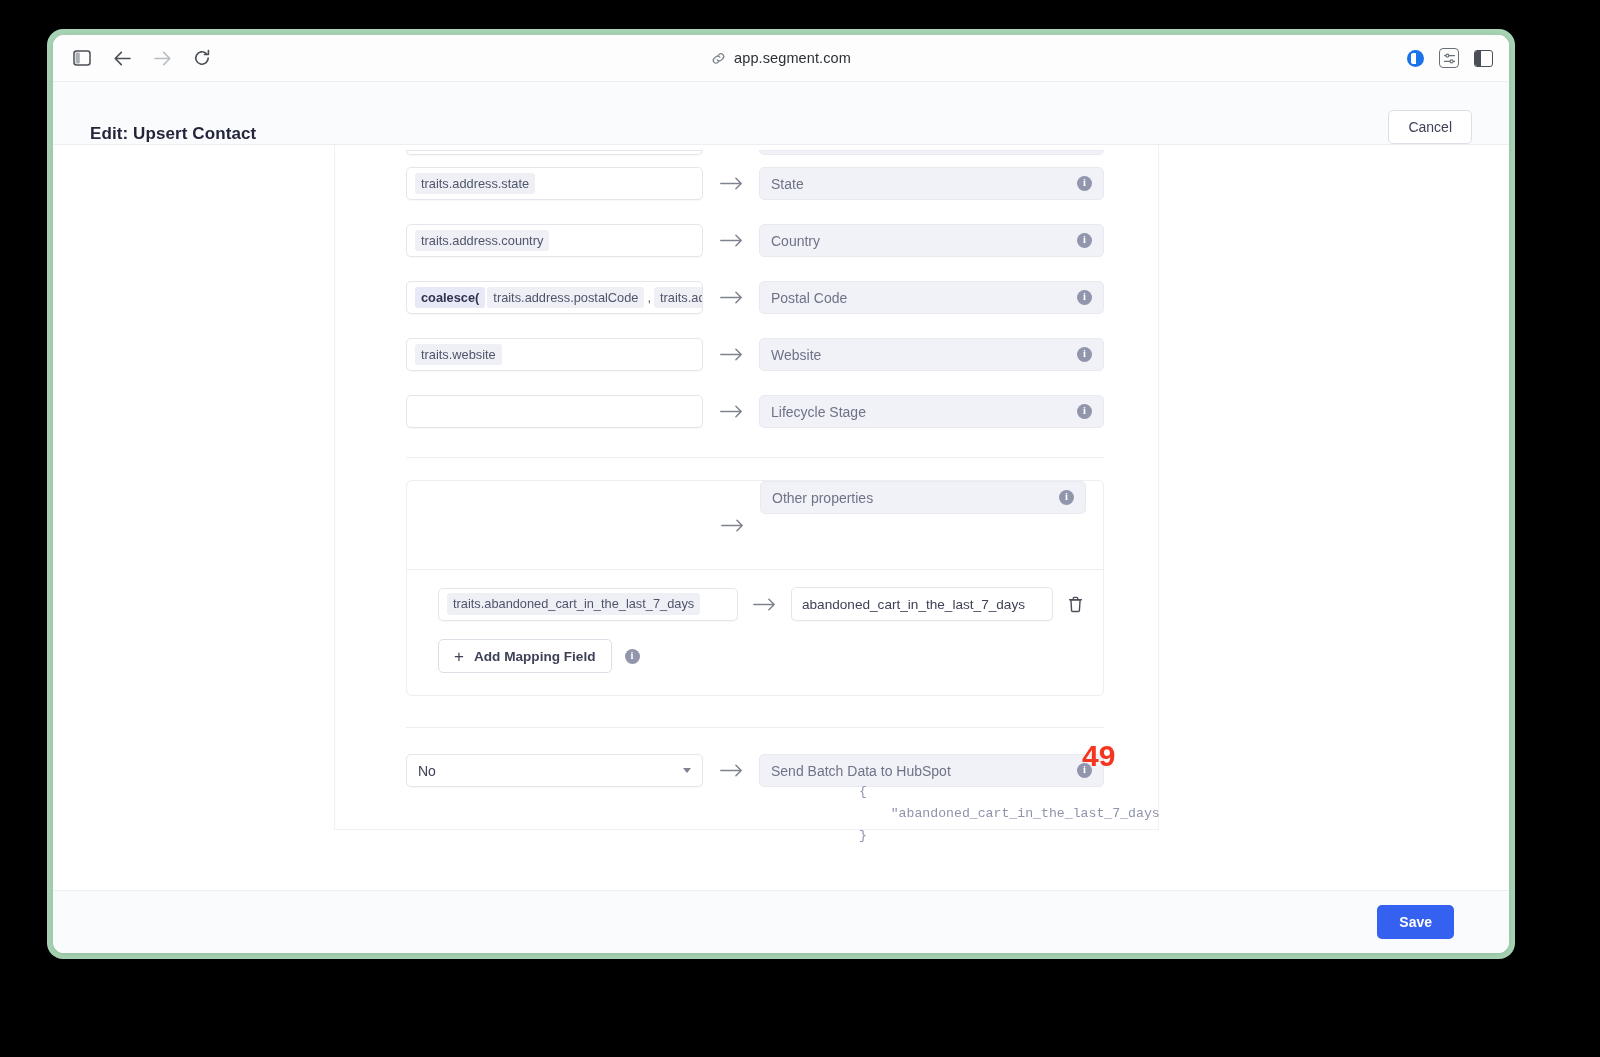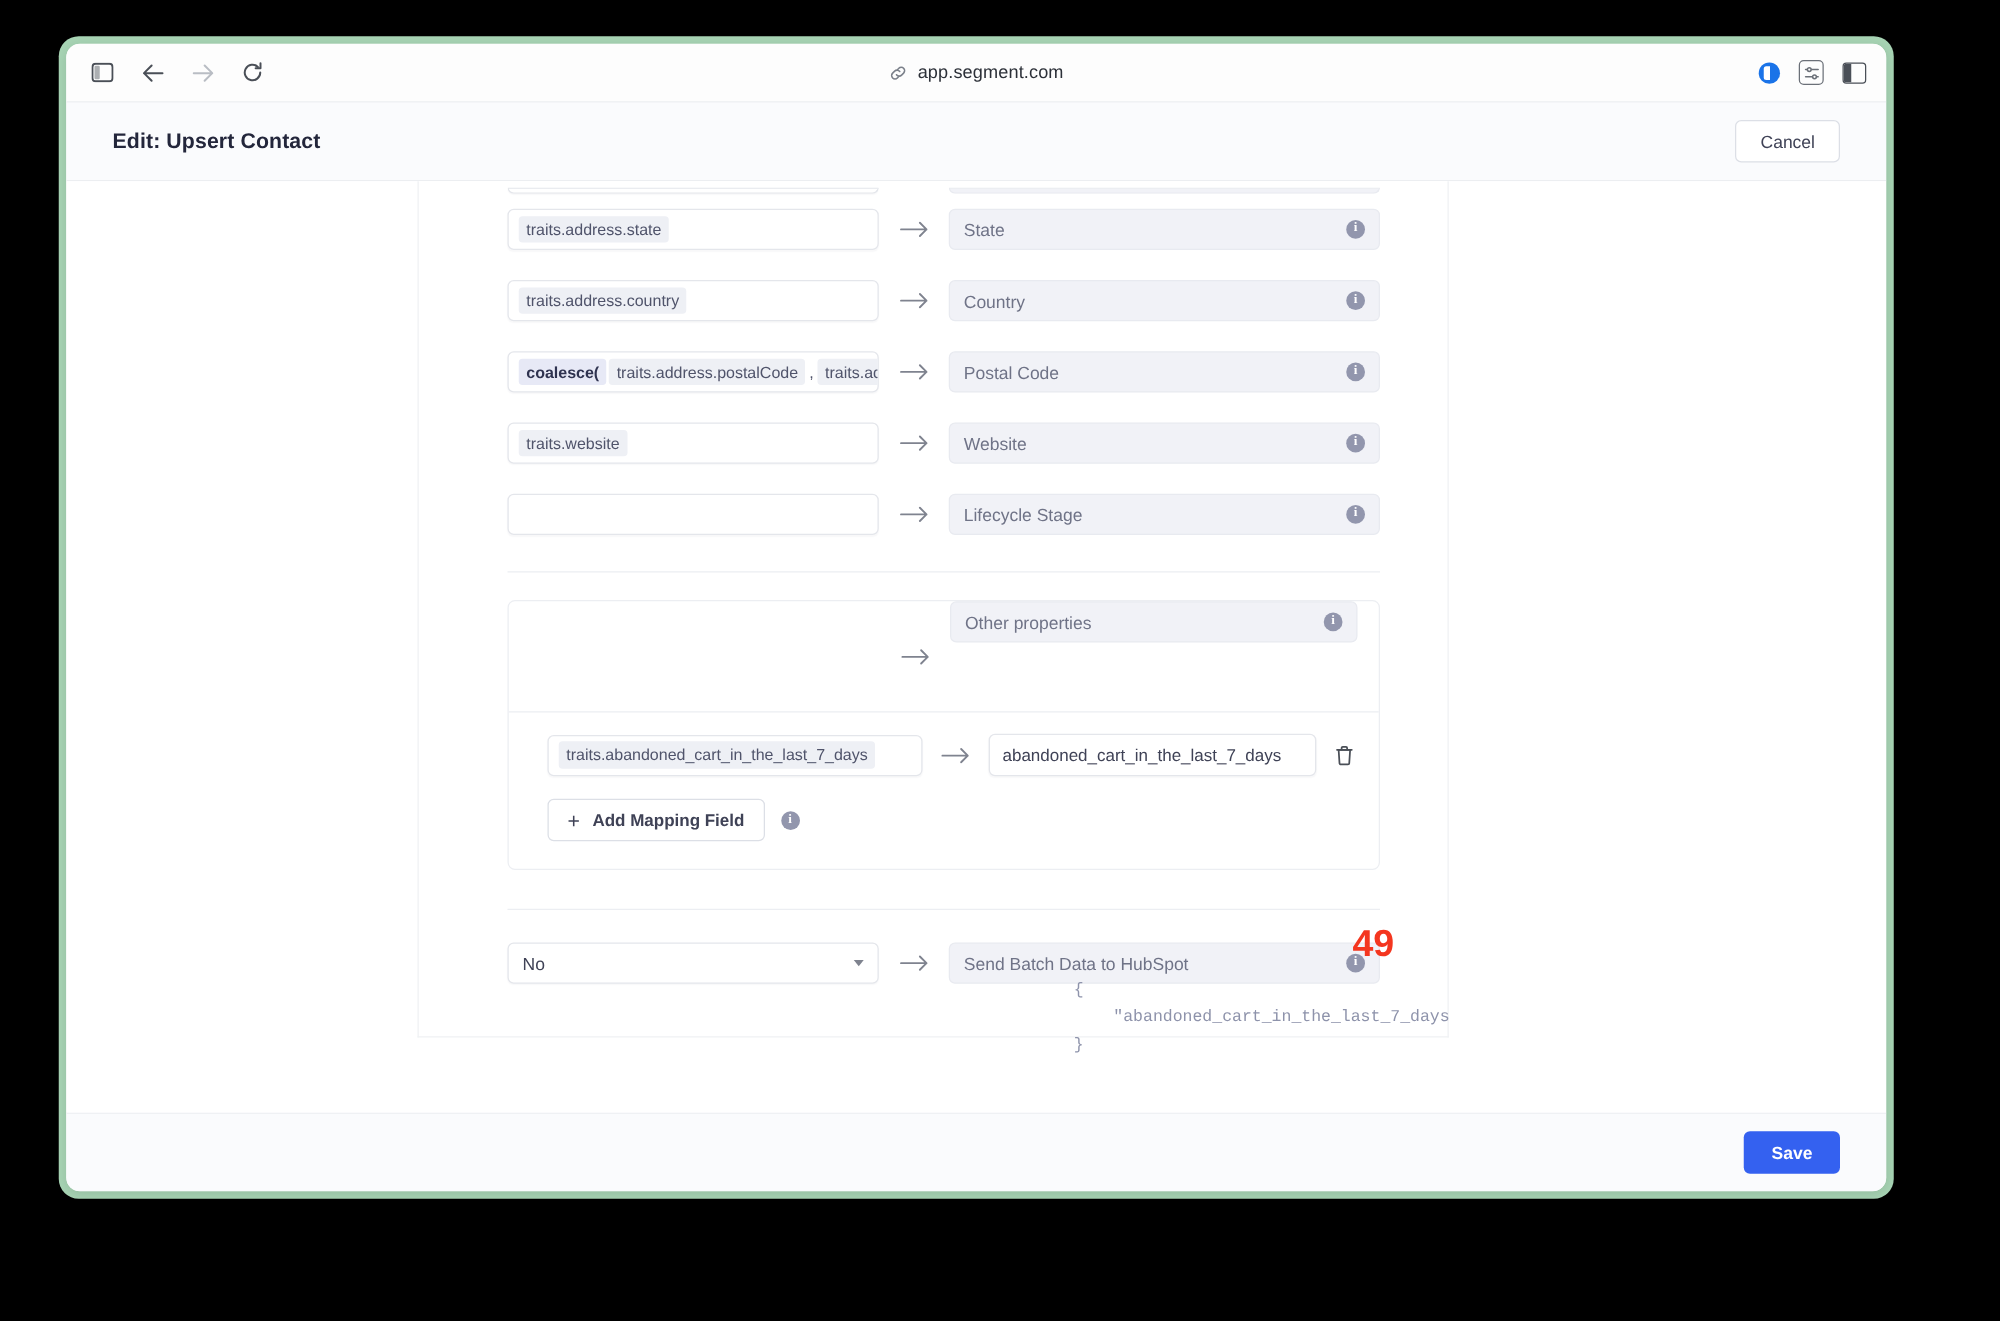--- a/index.html
+++ b/index.html
@@ -104,21 +104,21 @@
   }
   .pane-icon .left-pane { width: 6px; background: #4a4f57; }
   .pane-icon .right-pane { flex: 1; background: transparent; }
 
   
   #page-header {
     flex: 0 0 63px;
     background: #fafbfd;
     border-bottom: 1px solid #eceef1;
     display: flex;
-    align-items: center;
+    align-items: flex-end;
     padding: 0 37px;
   }
   #page-title {
     font-size: 17px;
     font-weight: bold;
     color: #23263b;
     letter-spacing: .1px;
   }
   #cancel-button {
     margin-left: auto;
@@ -346,21 +346,21 @@
   }
 
   
   #page-footer {
     flex: 0 0 63px;
     background: #fafbfd;
     border-top: 1px solid #eceef1;
     display: flex;
     align-items: center;
     justify-content: flex-end;
-    padding: 0 37px;
+    padding: 0 55px;
   }
   #save-button {
     height: 34px;
     padding: 0 22px;
     background: #3461f0;
     border: none;
     border-radius: 5px;
     color: #ffffff;
     font-size: 14px;
     font-weight: bold;

